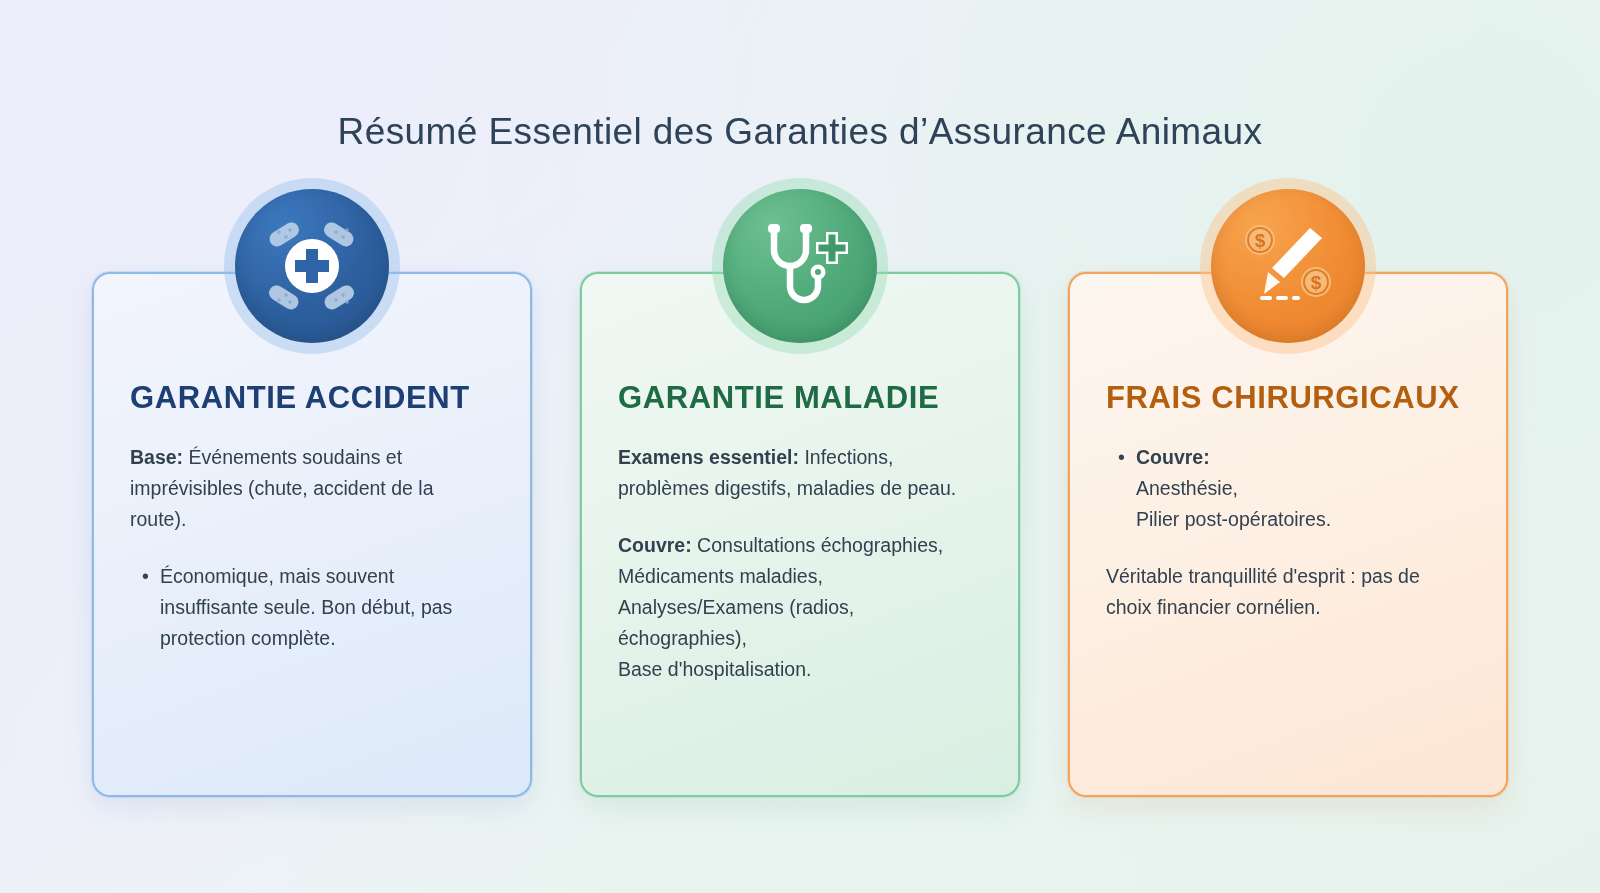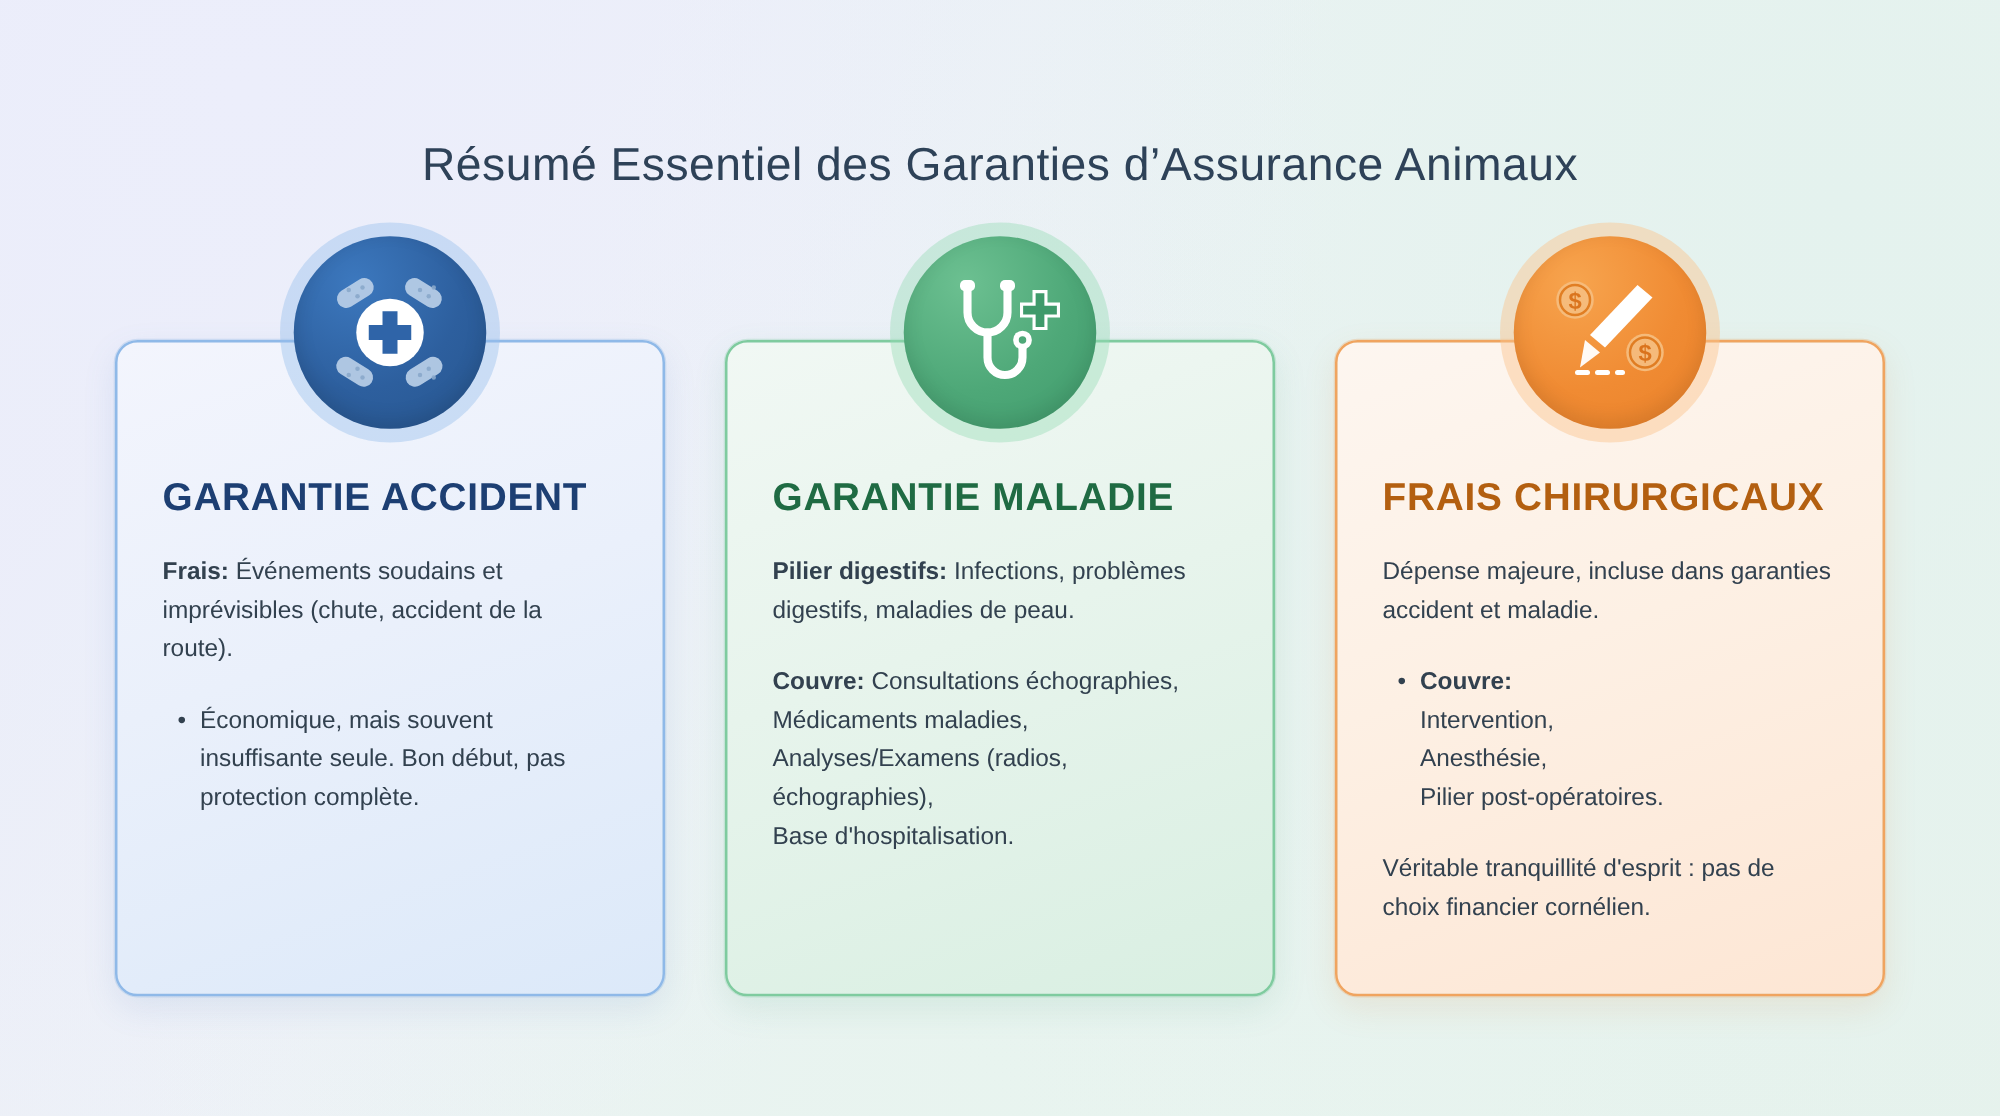--- a/index.html
+++ b/index.html
@@ -195,21 +195,21 @@
               <circle cx="90" cy="91" r="1.8"></circle>
           </g>
           <circle cx="55" cy="55" r="27" fill="#ffffff"></circle>
           <path d="M49 38 h12 v11 h11 v12 h-11 v11 h-12 v-11 h-11 v-12 h11 z" fill="#2f64a8"></path>
         </svg>
       </div>
 
       <h2 class="card-title">GARANTIE ACCIDENT</h2>
 
       <p class="para">
-        <span class="lead">Frais:</span><span> Événements soudains et imprévisibles (chute, accident de la route).</span>
+        <span class="lead">Base:</span><span> Événements soudains et imprévisibles (chute, accident de la route).</span>
       </p>
 
       <ul class="bullets">
         <li>
           <span>Économique, mais souvent insuffisante seule. Bon début, pas protection complète.</span>
         </li>
       </ul>
     </div>
 
     <div class="card maladie">
@@ -229,21 +229,21 @@
           </g>
           <circle cx="74" cy="62" r="3" fill="#4ea878"></circle>
           <path d="M82 22 h12 v10 h10 v12 h-10 v10 h-12 v-10 h-10 v-12 h10 z" fill="#ffffff"></path>
           <path d="M84.5 24.5 h7 v10 h10 v7 h-10 v10 h-7 v-10 h-10 v-7 h10 z" fill="#3f9a6b"></path>
         </svg>
       </div>
 
       <h2 class="card-title">GARANTIE MALADIE</h2>
 
       <p class="para">
-        <span class="lead">Pilier digestifs:</span><span> Infections, problèmes digestifs, maladies de peau.</span>
+        <span class="lead">Examens essentiel:</span><span> Infections, problèmes digestifs, maladies de peau.</span>
       </p>
 
       <p class="para">
         <span class="lead">Couvre:</span><span> Consultations échographies,</span><br>
         <span class="sub-lines">Médicaments maladies,</span>
         <span class="sub-lines">Analyses/Examens (radios, échographies),</span>
         <span class="sub-lines">Base d'hospitalisation.</span>
       </p>
     </div>
 
@@ -268,28 +268,24 @@
           <g stroke="#ffffff" stroke-width="4" stroke-linecap="round">
             <line x1="30" y1="88" x2="38" y2="88"></line>
             <line x1="46" y1="88" x2="54" y2="88"></line>
             <line x1="62" y1="88" x2="66" y2="88"></line>
           </g>
         </svg>
       </div>
 
       <h2 class="card-title">FRAIS CHIRURGICAUX</h2>
 
-      <p class="para">
-        <span>Dépense majeure, incluse dans garanties accident et maladie.</span>
-      </p>
 
       <ul class="bullets">
         <li>
           <span class="lead">Couvre:</span>
-          <span class="sub-lines">Intervention,</span>
           <span class="sub-lines">Anesthésie,</span>
           <span class="sub-lines">Pilier post-opératoires.</span>
         </li>
       </ul>
 
       <p class="para">Véritable tranquillité d'esprit : pas de choix financier cornélien.</p>
     </div>
 
   </div>
 </div>

